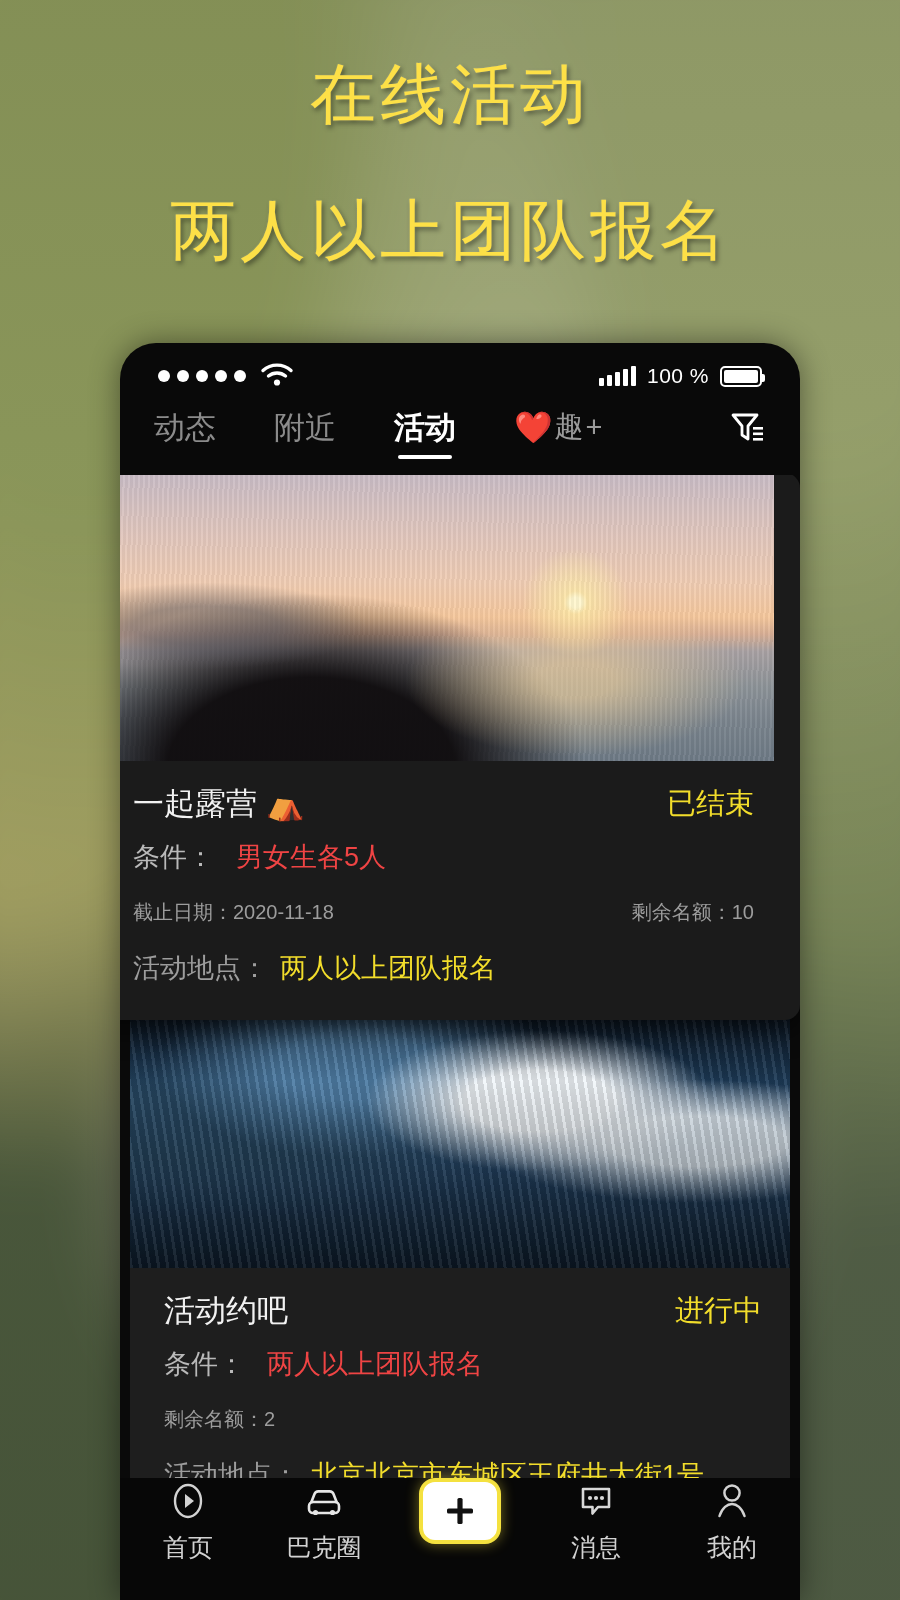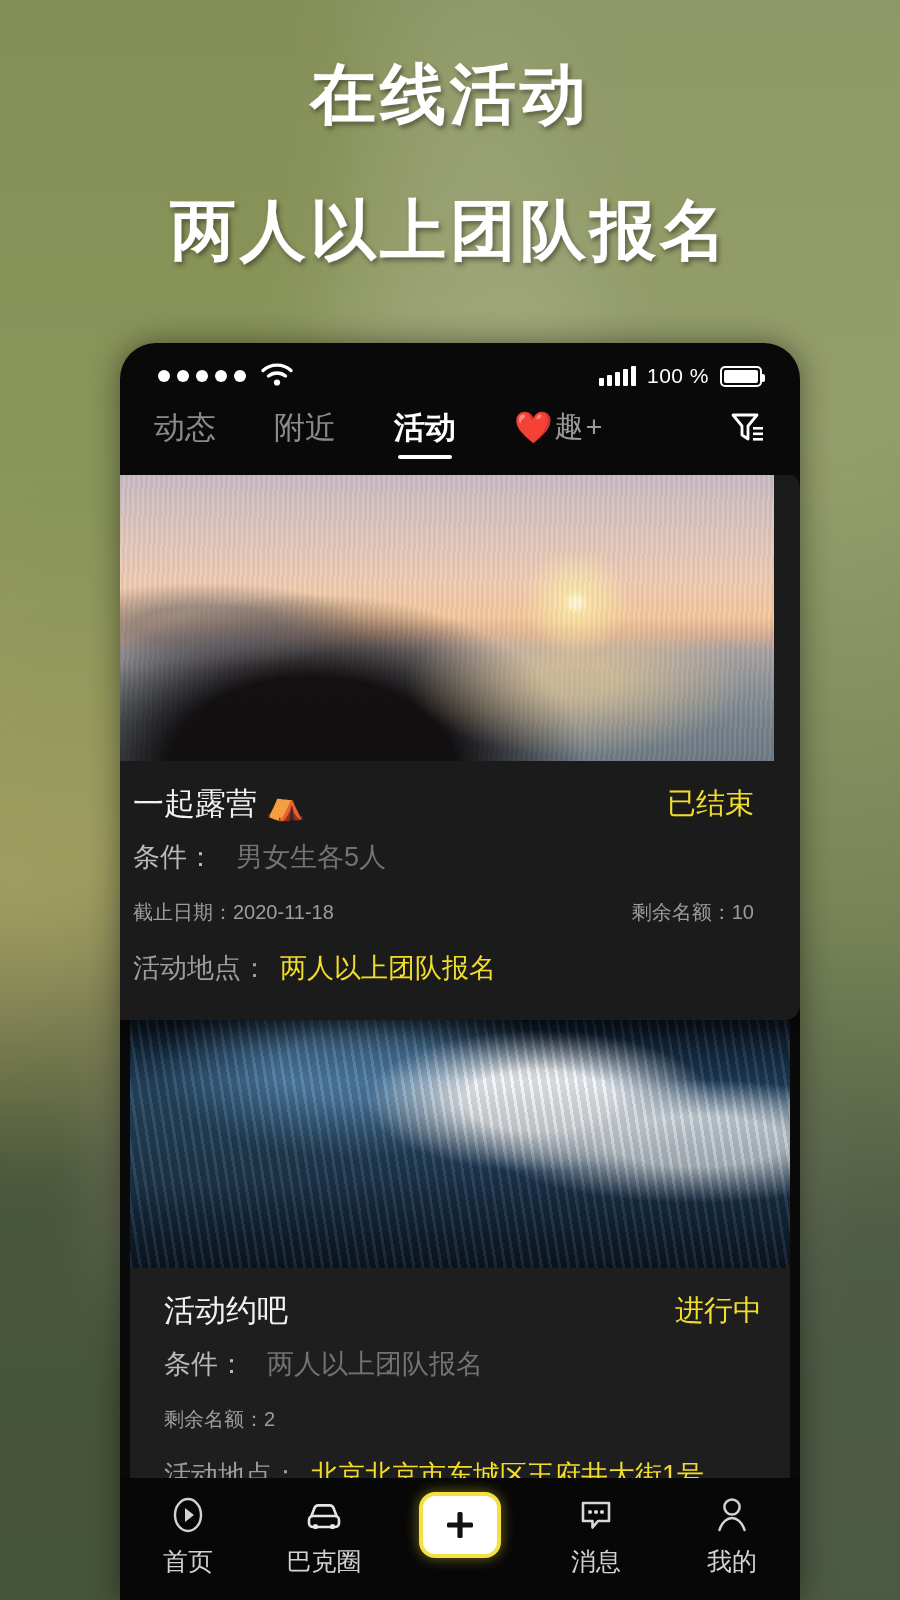--- a/index.html
+++ b/index.html
@@ -25,21 +25,21 @@
       linear-gradient(168deg, #7f8a5e 0%, #6f7d55 22%, #8e9478 45%, #6d7a52 70%, #4f5c3e 100%);
     filter: blur(26px);
   }
   #backdrop-shade {
     position:absolute; inset:0;
     background:linear-gradient(180deg, rgba(40,50,30,0.10) 0%, rgba(30,40,25,0.04) 30%, rgba(25,35,20,0.14) 100%);
   }
 
   
   .headline { position:absolute; left:0; right:0; text-align:center; z-index:6;
-    color:#ffffff; font-weight:700; letter-spacing:4px;
+    color:#fde047; font-weight:400; letter-spacing:4px;
     text-shadow: 2px 3px 5px rgba(0,0,0,0.42), 0 0 2px rgba(255,255,255,0.25);
     font-family:"DejaVu Sans","Liberation Sans",sans-serif; }
   #hl1 { top:50px;  font-size:66px; }
   #hl2 { top:186px; font-size:66px; }
 
   
   #phone {
     position:absolute; left:120px; top:343px; width:680px; height:1257px;
     background:#090909; border-radius:36px 36px 0 0; overflow:hidden; z-index:8;
     box-shadow:0 0 30px rgba(0,0,0,0.45);
@@ -134,29 +134,29 @@
       repeating-linear-gradient(150deg, rgba(40,35,30,0.20) 0 2px, rgba(255,255,255,0.0) 2px 17px),
       radial-gradient(ellipse at 44% 40%, rgba(225,232,240,0.55) 0 18%, rgba(220,225,235,0) 46%);
   }
 
   
   .row-title { display:flex; align-items:center; justify-content:space-between; }
   .c-title { font-size:31px; color:#f2f2f2; display:flex; align-items:center; gap:9px; }
   .c-status { font-size:29px; color:#f2dd2b; }
   .row-cond { display:flex; margin-top:14px; font-size:27px; color:#d8d8d8; }
   .lbl-dim { color:#b9b9b9; }
-  .cond-val { margin-left:22px; color:#737373; }
+  .cond-val { margin-left:22px; color:#ef4444; }
   .row-meta { display:flex; justify-content:space-between; margin-top:24px;
     font-size:20px; color:#9d9d9d; }
   .row-loc { display:flex; margin-top:24px; font-size:27px; color:#9d9d9d; }
   .loc-val { color:#f2dd2b; margin-left:12px; }
 
   
   .tabbar { position:absolute; left:0; right:0; bottom:0; height:122px; background:#070707;
-    display:flex; align-items:flex-start; padding-top:14px; z-index:9; }
+    display:flex; align-items:flex-start; z-index:9; }
   .bt { flex:1; display:flex; flex-direction:column; align-items:center; gap:7px;
     color:#d2d2d2; font-size:25px; }
   .bt .glyph { height:46px; display:flex; align-items:center; justify-content:center; }
   .plus-btn { width:82px; height:66px; background:#fff; border:4px solid #f4e13f;
     border-radius:16px; display:flex; align-items:center; justify-content:center;
     box-shadow:0 0 14px rgba(244,225,63,0.45); }
   .plus-btn svg { display:block; }
 </style>
 </head>
 <body>

